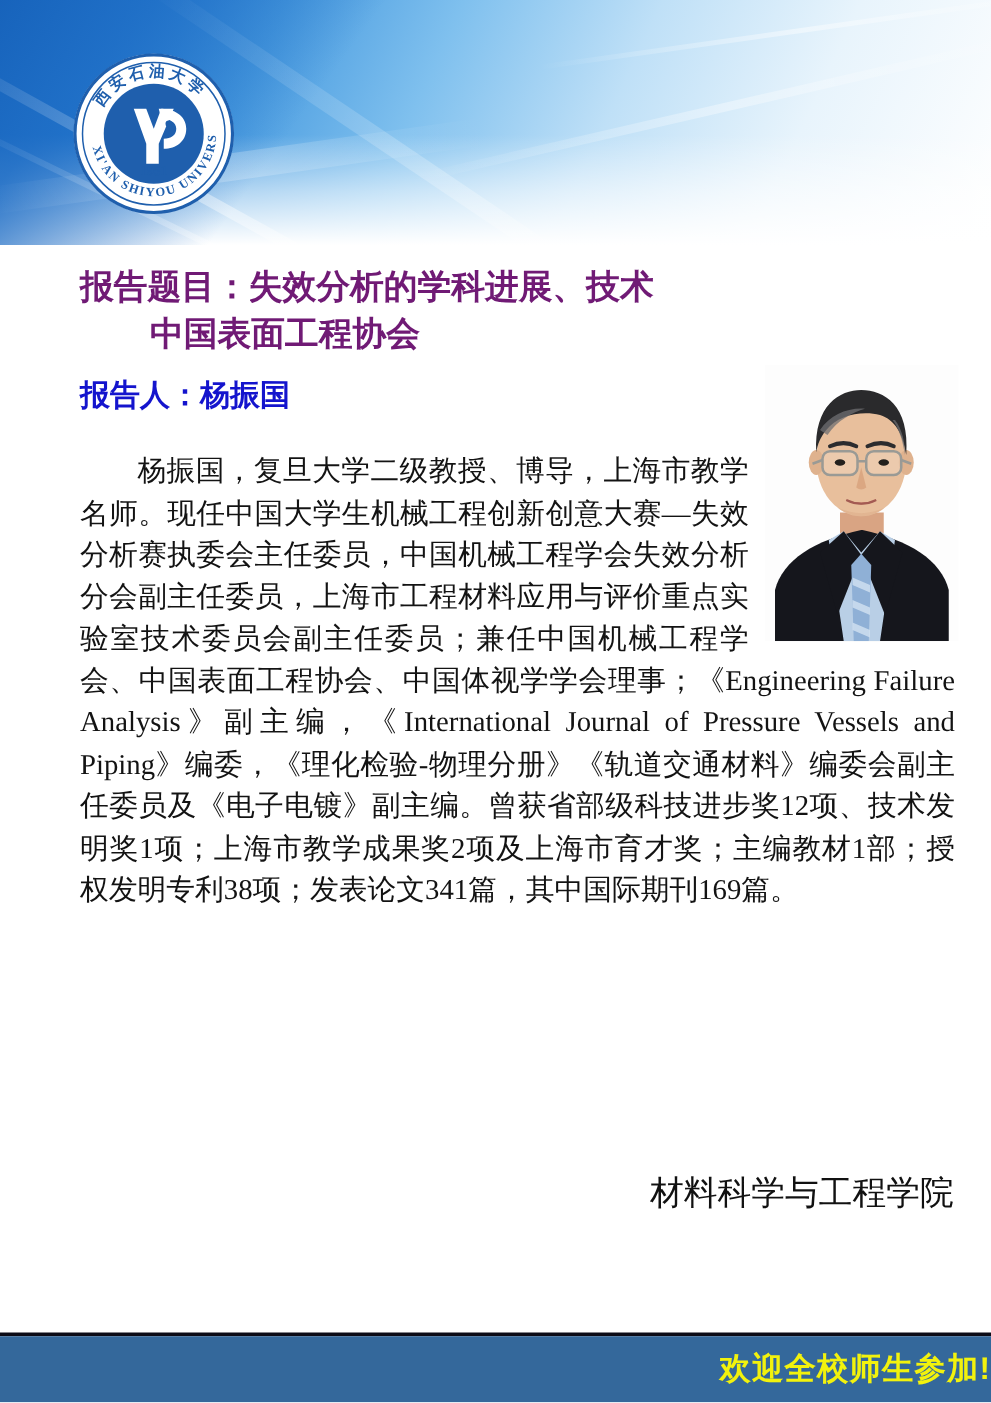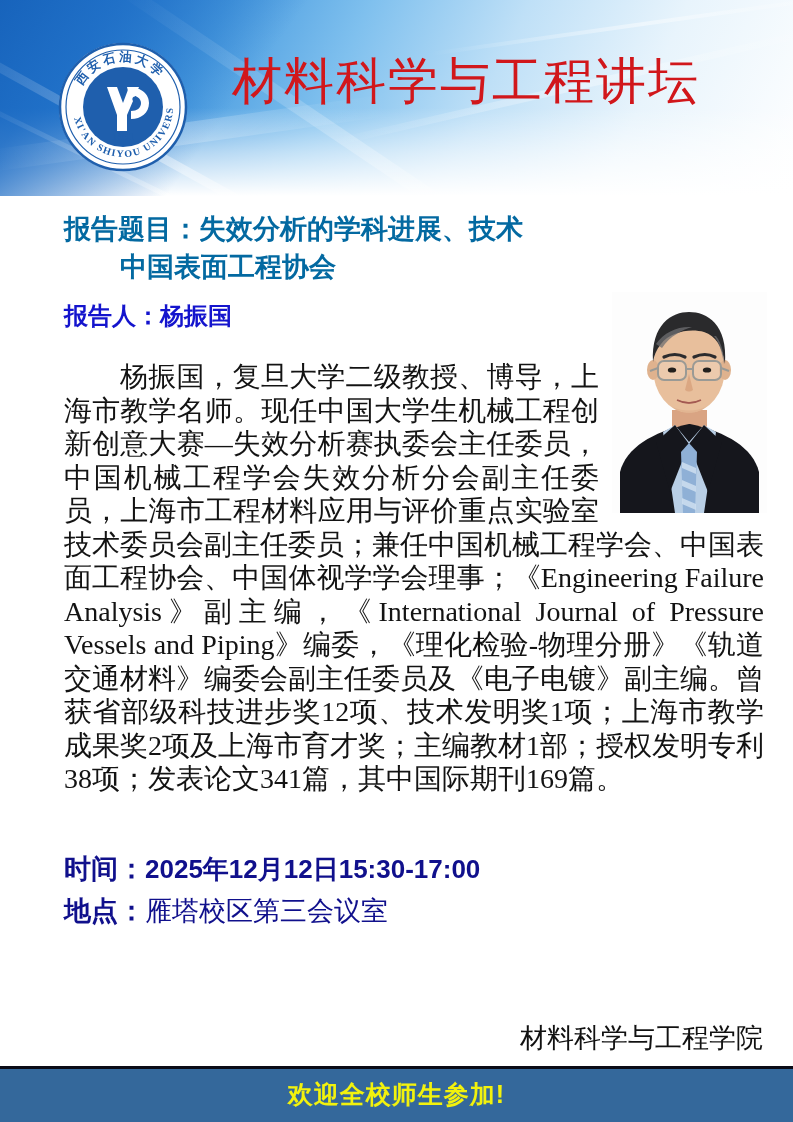--- a/index.html
+++ b/index.html
@@ -82,21 +82,21 @@
 
   
   .talk-title {
     position: absolute;
     left: 64px; top: 210px;
     width: 600px;
     font-family: "Liberation Sans", "DejaVu Sans", sans-serif;
     font-size: 27px;
     line-height: 38px;
     font-weight: bold;
-    color: #0369a1;
+    color: #701a75;
   }
   .talk-title .line2 {
     display: block;
     padding-left: 56px;
   }
   .speaker-line {
     position: absolute;
     left: 64px; top: 300px;
     font-family: "Liberation Sans", "DejaVu Sans", sans-serif;
     font-size: 24px;
@@ -113,21 +113,21 @@
     overflow: hidden;
   }
   .portrait svg { display: block; }
 
   
   .bio {
     position: absolute;
     left: 64px; top: 360px;
     width: 700px;
     font-family: "Liberation Serif", "DejaVu Serif", serif;
-    font-size: 28px;
+    font-size: 23px;
     line-height: 33.5px;
     color: #131313;
     text-align: justify;
     text-indent: 2em;
   }
   .bio-float {
     float: right;
     width: 165px;
     height: 160px;
     shape-outside: inset(0);
@@ -149,21 +149,21 @@
   .meta-row .val-bold {
     font-family: "Liberation Sans", "DejaVu Sans", sans-serif;
     font-weight: bold;
     font-size: 26px;
   }
   .meta-row.place .val { font-weight: normal; }
 
   
   .signature {
     position: absolute;
-    right: 30px; top: 1020px;
+    right: 30px; top: 936px;
     text-align: right;
     color: #111111;
   }
   .sig-org {
     font-family: "Liberation Serif", "DejaVu Serif", serif;
     font-size: 27px;
     line-height: 36px;
     white-space: nowrap;
   }
   .sig-date {
@@ -184,21 +184,21 @@
   .footer {
     position: absolute;
     left: 0; top: 1069px;
     width: 793px; height: 53px;
     background: #34689b;
   }
   .footer-text {
     position: absolute;
     left: 0; top: 1078px;
     width: 793px;
-    text-align: center;
+    text-align: right;
     font-family: "Liberation Sans", "DejaVu Sans", sans-serif;
     font-size: 25px;
     font-weight: bold;
     letter-spacing: 1px;
     color: #f2f20d;
   }
 </style>
 </head>
 <body>
 
@@ -233,21 +233,20 @@
       </defs>
       <text font-family="'Liberation Serif', serif" font-size="12.5" font-weight="bold" fill="#1f5fad" letter-spacing="3">
         <textPath href="#arcTop" startOffset="15%">西安石油大学</textPath>
       </text>
       <text font-family="'Liberation Serif', serif" font-size="10" font-weight="bold" fill="#1f5fad" letter-spacing="1.4">
         <textPath href="#arcBot" startOffset="7%">XI'AN  SHIYOU  UNIVERSITY</textPath>
       </text>
     </svg>
   </div>
 
-  <div class="hdr-title">材料科学与工程讲坛</div>
 
   <div class="talk-title">
     <span>报告题目：失效分析的学科进展、技术</span>
     <span class="line2">中国表面工程协会</span>
   </div>
 
   <div class="speaker-line">报告人：杨振国</div>
 
   <div class="portrait">
     <svg width="155" height="221" viewBox="0 0 155 221">
@@ -294,28 +293,20 @@
       <path d="M65 108 q12 6 24 0" stroke="#a35a52" stroke-width="1.6" fill="none"></path>
 
       <path d="M58 114 q19 9 38 0 q-19 14 -38 0 Z" fill="#dbac88" opacity=".5"></path>
     </svg>
   </div>
 
   <div class="bio">
     <span class="bio-float"></span><span>杨振国，复旦大学二级教授、博导，上海市教学名师。现任中国大学生机械工程创新创意大赛—失效分析赛执委会主任委员，中国机械工程学会失效分析分会副主任委员，上海市工程材料应用与评价重点实验室技术委员会副主任委员；兼任中国机械工程学会、中国表面工程协会、中国体视学学会理事；《Engineering Failure Analysis》副主编，《International Journal of Pressure Vessels and Piping》编委，《理化检验-物理分册》《轨道交通材料》编委会副主任委员及《电子电镀》副主编。曾获省部级科技进步奖12项、技术发明奖1项；上海市教学成果奖2项及上海市育才奖；主编教材1部；授权发明专利38项；发表论文341篇，其中国际期刊169篇。</span>
   </div>
 
-  <div class="meta">
-    <div class="meta-row time">
-      <span class="lbl">时间：</span><span class="val-bold">2025年12月12日15:30-17:00</span>
-    </div>
-    <div class="meta-row place">
-      <span class="lbl">地点：</span><span class="val">雁塔校区第三会议室</span>
-    </div>
-  </div>
 
   <div class="signature">
     <div class="sig-org">材料科学与工程学院</div>
   </div>
 
   <div class="footer-rule"></div>
   <div class="footer"></div>
   <div class="footer-text">欢迎全校师生参加!</div>
 
 </div>

